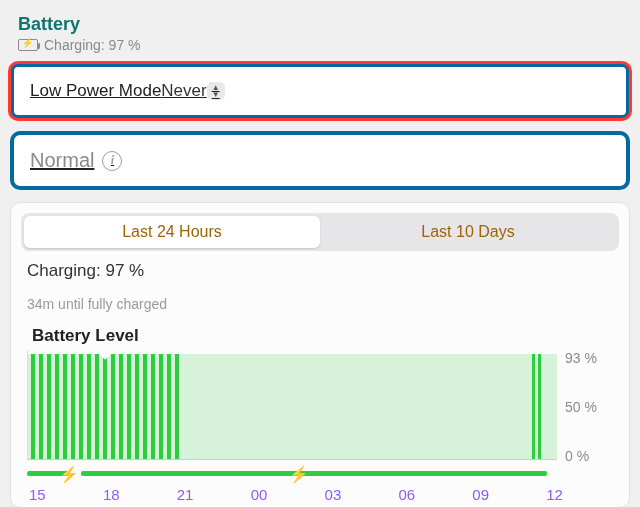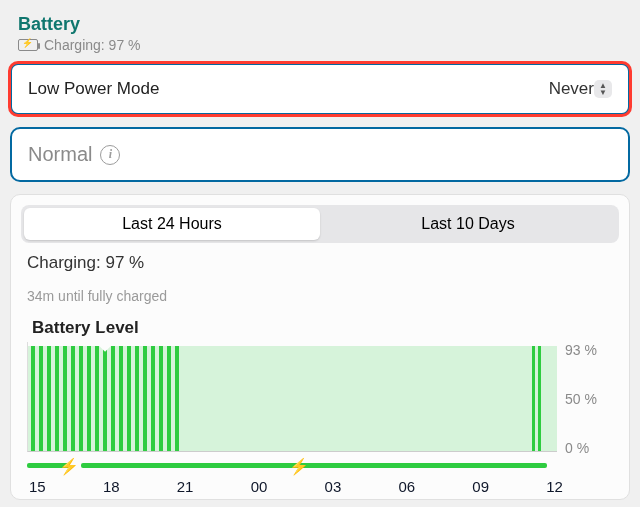--- a/index.html
+++ b/index.html
@@ -13,28 +13,29 @@
     }
     .header { padding: 6px 8px 10px 8px; }
     .header-title { font-weight: 700; font-size: 18px; color: #0f766e; }
     .header-sub { display: flex; align-items: center; gap: 6px; color: #8a8a8a; font-size: 14px; margin-top: 2px; }
     .charging-icon { width: 20px; height: 12px; border: 1px solid #8a8a8a; border-radius: 2px; position: relative; }
     .charging-icon::after { content:""; position:absolute; right:-3px; top:3px; width:2px; height:6px; background:#8a8a8a; border-radius:1px;}
     .charging-icon::before { content:"⚡"; font-size:9px; position:absolute; left:3px; top:-2px; color:#8a8a8a;}
 
     .row {
       background: #fff;
-      border: 2px solid #0369a1;
+      border: 4px solid #0369a1;
       border-radius: 10px;
       padding: 14px 16px;
       display: flex;
       align-items: center;
-      justify-content: space-between;
+      justify-content: flex-start;
       font-size: 17px;
       margin-bottom: 12px;
+      text-decoration: underline;
     }
     .row-highlight { outline: 3px solid #ff3b30; outline-offset: -1px; border-radius: 8px; }
     .select-value { display: flex; align-items: center; gap: 0; color: #333; }
     .chevrons {
       width: 18px; height: 18px; background: #e8e8ea; border-radius: 5px;
       display:flex; flex-direction:column; align-items:center; justify-content:center; gap:0px;
       font-size: 8px; color:#555; line-height: 7px;
     }
     .row .muted { color: #8a8a8a; font-size: 20px; }
     .info-icon {
@@ -46,21 +47,21 @@
 
     .card {
       background: #fcfcfc;
       border: 1px solid #e0e0e0;
       border-radius: 10px;
       padding: 10px 10px 0 10px;
     }
     .segmented {
       display:flex; background:#e6e6e8; border-radius:8px; padding:3px; margin-bottom: 10px;
     }
-    .seg { flex:1; text-align:center; padding: 7px 0; font-size: 16px; border-radius: 6px; color:#000000;}
+    .seg { flex:1; text-align:center; padding: 7px 0; font-size: 16px; border-radius: 6px; color:#a16207;}
     .seg.active { background:#fff; box-shadow: 0 1px 2px rgba(0,0,0,.15); font-weight: 500;}
 
     .card-sub { padding: 0 6px; }
     .card-sub .line1 { font-size: 17px; font-weight: 500; color:#333; }
     .card-sub .line2 { font-size: 14px; color:#9a9a9a; margin-top: 15px; }
 
     .chart-title { font-weight: 700; font-size: 17px; margin: 14px 6px 4px 11px; color:#222;}
     .chart-wrap { position: relative; display:flex; padding: 0 6px; }
     .chart { position: relative; flex: 1; height: 110px; border-left:1px solid #ddd; border-bottom:1px solid #ccc;}
     .chart-fill { position:absolute; left:0; right:0; top:4px; bottom:0; background: rgba(46,204,64,0.18); }
@@ -71,21 +72,21 @@
     .notch { position:absolute; top:0; left:12%; width:14px; height:14px; background:#fcfcfc; transform: rotate(45deg) translateY(-10px);}
     .yaxis { width: 56px; display:flex; flex-direction:column; justify-content:space-between; padding: 0 0 0 8px; height: 114px; color:#8a8a8a; font-size: 14px;}
 
     .boltline { position:relative; height: 14px; margin: 2px 56px 0 6px; }
     .boltline .seg1 { position:absolute; left:0; width:8%; height:5px; top:5px; background:#2ecc40; border-radius:2px;}
     .boltline .seg2 { position:absolute; left:10%; right:3%; height:5px; top:5px; background:#2ecc40; border-radius:2px;}
     .bolt { position:absolute; top:-1px; color:#2ecc40; font-size: 16px; }
     .bolt.b1 { left: 6%; }
     .bolt.b2 { left: 49%; }
 
-    .xaxis { display:flex; justify-content: space-between; margin: 6px 56px 0 8px; color:#0f172a; font-size: 15px; padding-bottom: 4px;}
+    .xaxis { display:flex; justify-content: space-between; margin: 6px 56px 0 8px; color:#8b5cf6; font-size: 15px; padding-bottom: 4px;}
   </style>
 </head>
 <body>
 
 <div class="header">
   <div class="header-title">Battery</div>
   <div class="header-sub">
     <span class="charging-icon"></span>
     <span>Charging: 97 %</span>
   </div>

